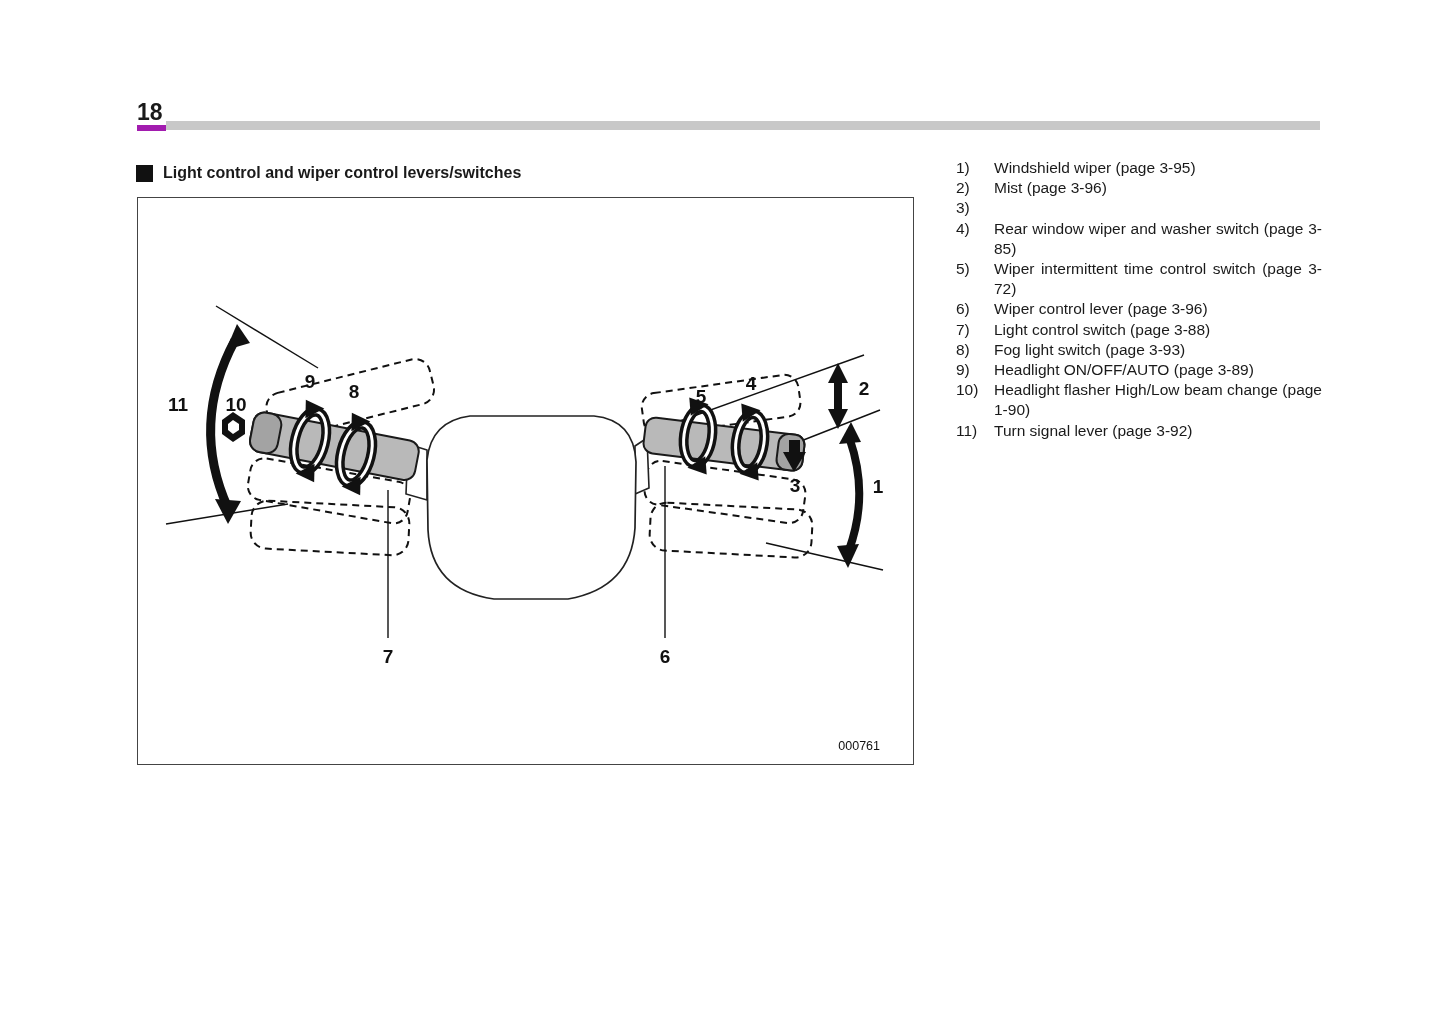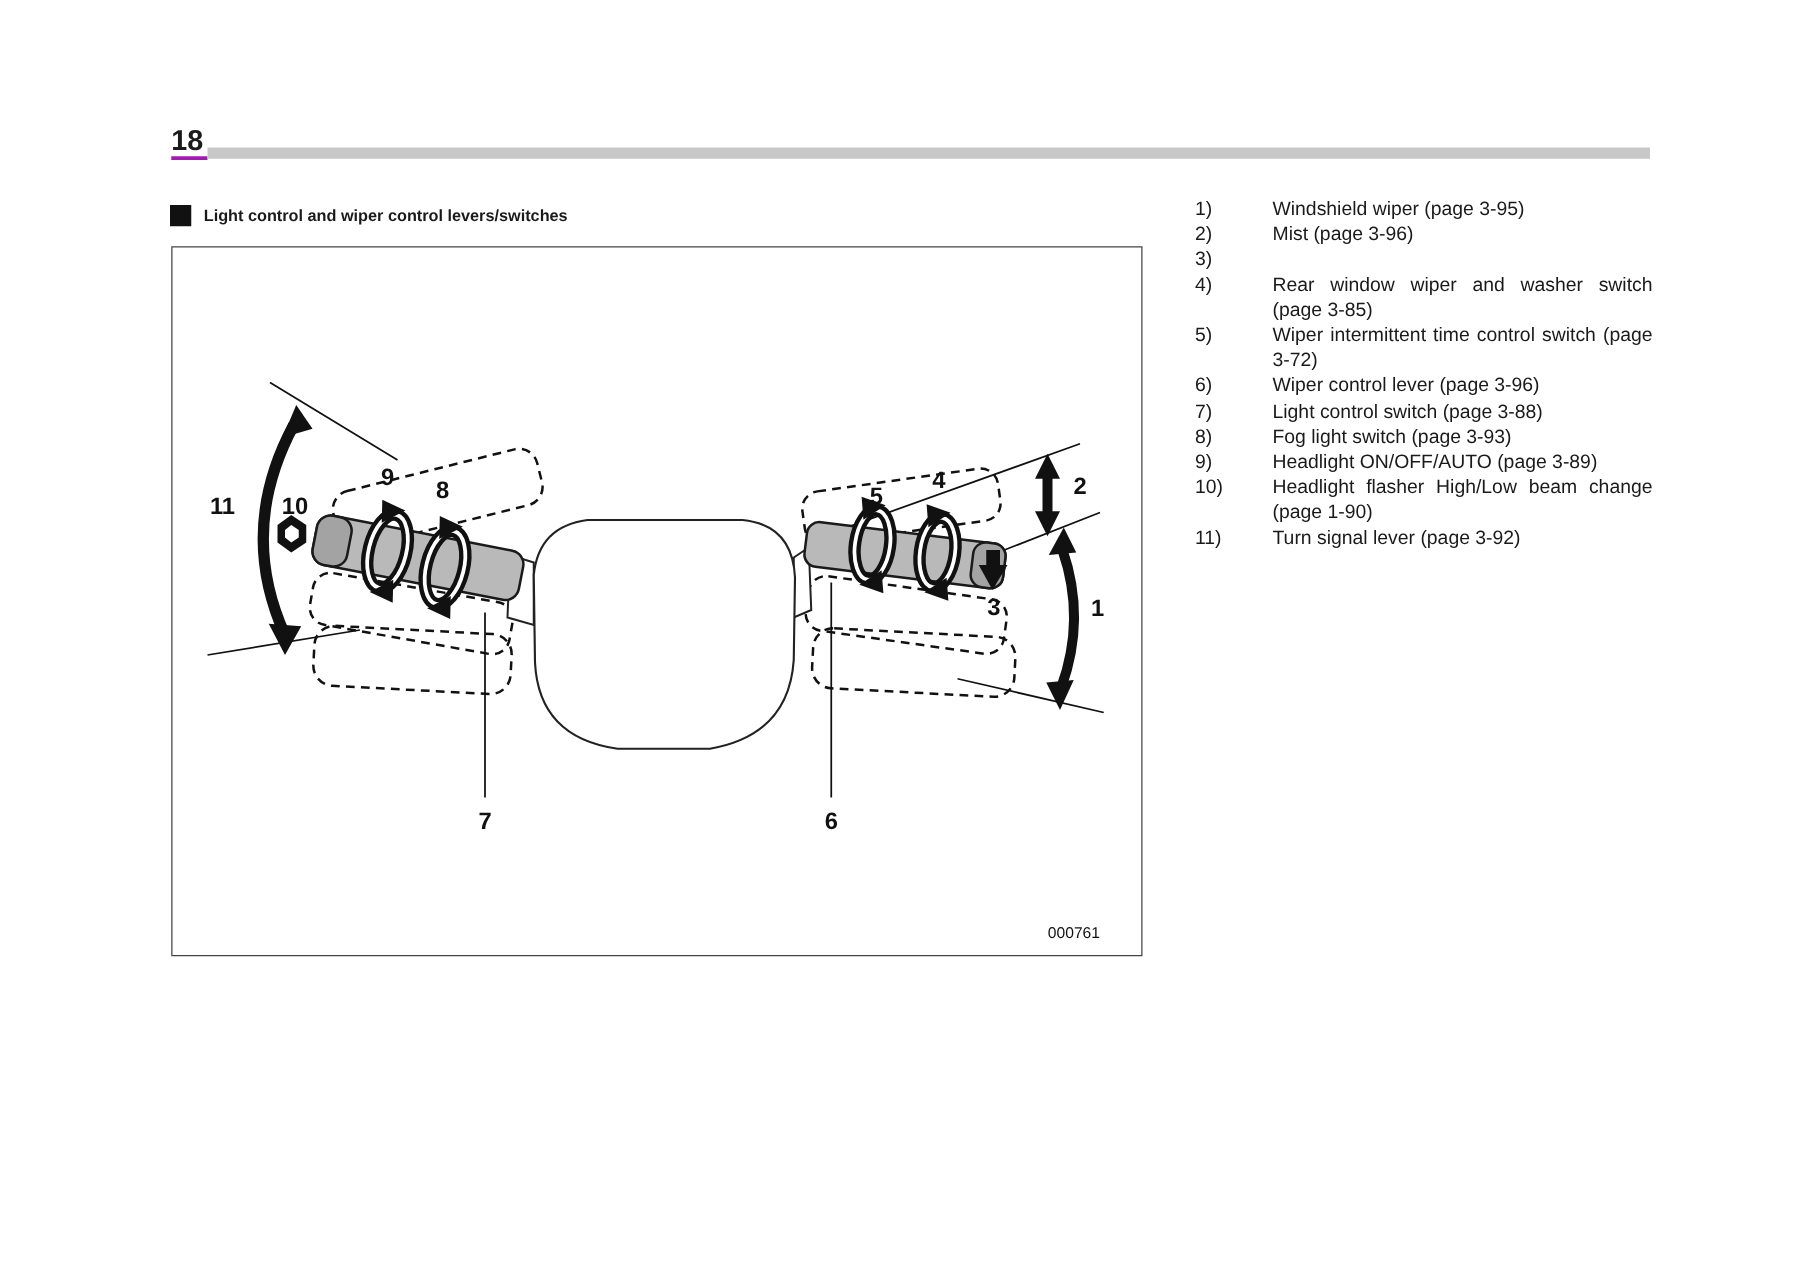--- a/index.html
+++ b/index.html
@@ -24,36 +24,36 @@
     top: 101px;
     width: 1183px;
     display: flex;
     align-items: flex-end;
   }
   .page-number {
     font-size: 23px;
     font-weight: bold;
     line-height: 1;
     padding: 0 3px 1px 0;
-    border-bottom: 3px solid #a21caf;
+    border-bottom: 6px solid #a21caf;
   }
   .header-bar {
     flex: 1;
     height: 9px;
     background: #c8c8c8;
     margin-bottom: 1px;
   }
   
   .section-title {
     position: absolute;
     left: 136px;
     top: 164px;
     display: flex;
     align-items: center;
-    font-size: 13px;
+    font-size: 16px;
     font-weight: bold;
     white-space: nowrap;
   }
   .bullet {
     width: 17px;
     height: 17px;
     background: #111;
     display: inline-block;
     margin-right: 10px;
   }
@@ -90,21 +90,20 @@
     line-height: 20.2px;
   }
   .legend-row { display: flex; }
   .legend-row .num {
     width: 38px;
     flex-shrink: 0;
   }
   .legend-row .txt {
     flex: 1;
     text-align: justify;
-    margin-left: 24px;
   }
 </style>
 </head>
 <body>
 
 <div class="page">
 
   <div class="page-header">
     <span class="page-number">18</span>
     <div class="header-bar"></div>

